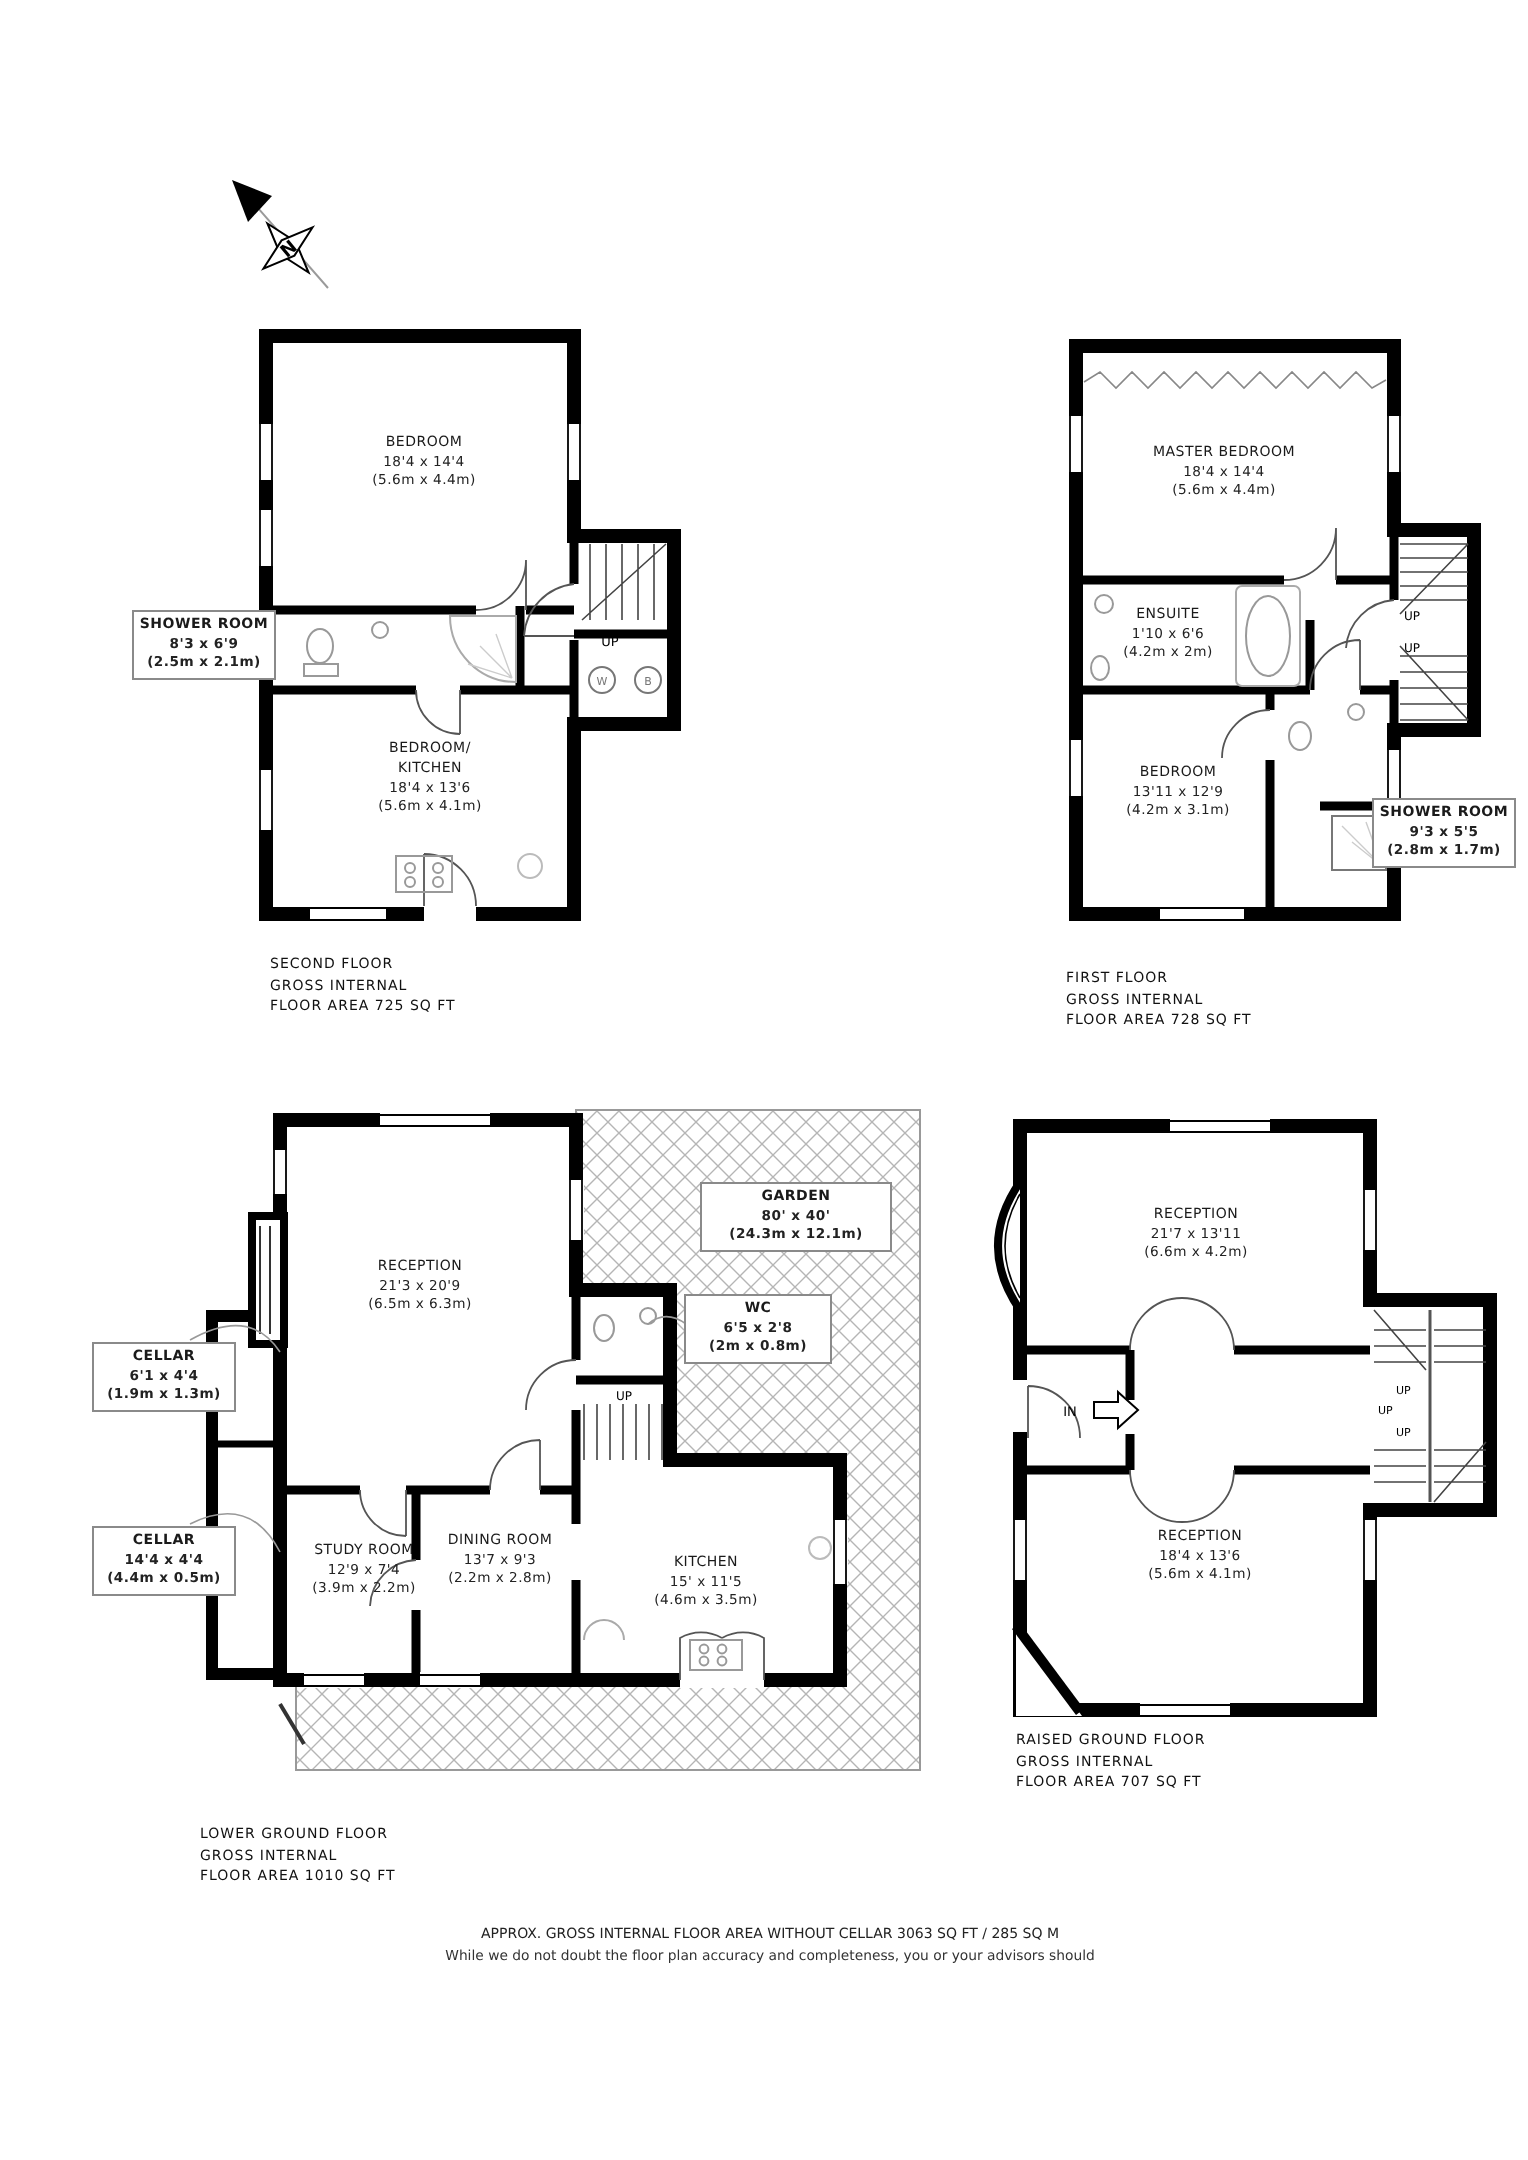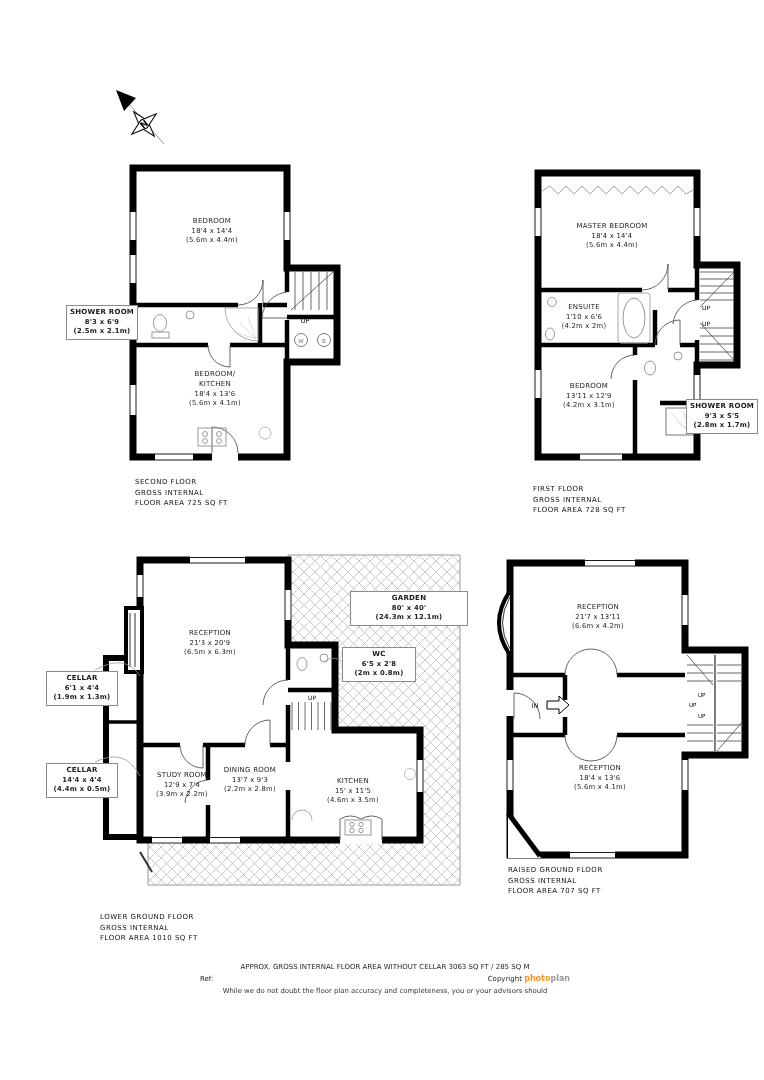--- a/index.html
+++ b/index.html
@@ -254,21 +254,21 @@
     <div class="nm">BEDROOM</div>
     <div class="dim">13'11 x 12'9</div>
     <div class="dim">(4.2m x 3.1m)</div>
   </div>
   <div class="rlabel boxed" style="left:686px;top:399px;width:72px">
     <div class="nm">SHOWER ROOM</div>
     <div class="dim">9'3 x 5'5</div>
     <div class="dim">(2.8m x 1.7m)</div>
   </div>
 
-  <div class="rlabel boxed" style="left:350px;top:591px;width:118px">
+  <div class="rlabel boxed" style="left:350px;top:591px;width:96px">
     <div class="nm">GARDEN</div>
     <div class="dim">80' x 40'</div>
     <div class="dim">(24.3m x 12.1m)</div>
   </div>
   <div class="rlabel center" style="left:210px;top:629px">
     <div class="nm">RECEPTION</div>
     <div class="dim">21'3 x 20'9</div>
     <div class="dim">(6.5m x 6.3m)</div>
   </div>
   <div class="rlabel boxed" style="left:342px;top:647px;width:74px">
@@ -329,23 +329,16 @@
     <div>FLOOR AREA 1010 SQ FT</div>
   </div>
   <div class="ftitle" style="left:508px;top:865px">
     <div>RAISED GROUND FLOOR</div>
     <div>GROSS INTERNAL</div>
     <div>FLOOR AREA 707 SQ FT</div>
   </div>
 
   <div id="footer">
     <div class="f-line">APPROX. GROSS INTERNAL FLOOR AREA WITHOUT CELLAR 3063 SQ FT / 285 SQ M</div>
-    <div class="ref-row">
-      <span>Ref:</span>
-      <span>
-        <span>Copyright</span>
-        <span class="brand"><span class="photo">photo</span><span class="plan-word">plan</span></span>
-      </span>
-    </div>
     <div class="disc">While we do not doubt the floor plan accuracy and completeness, you or your advisors should</div>
   </div>
 
 </div>
 
 </body></html>

